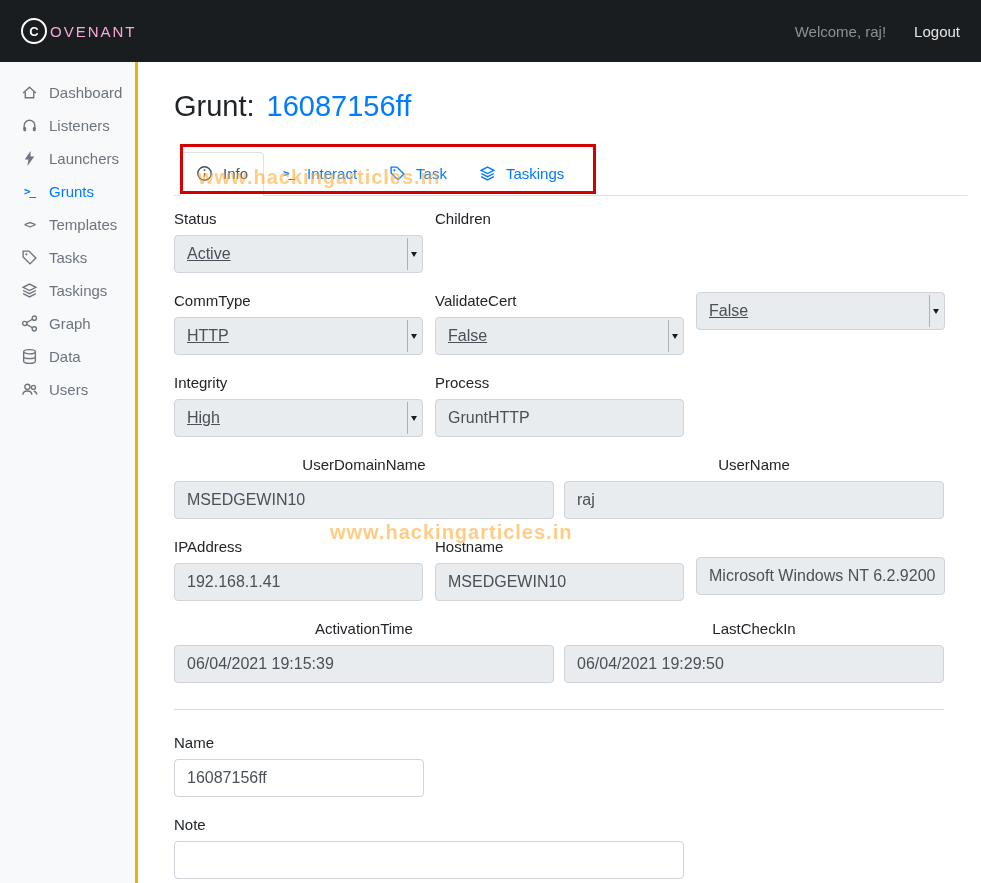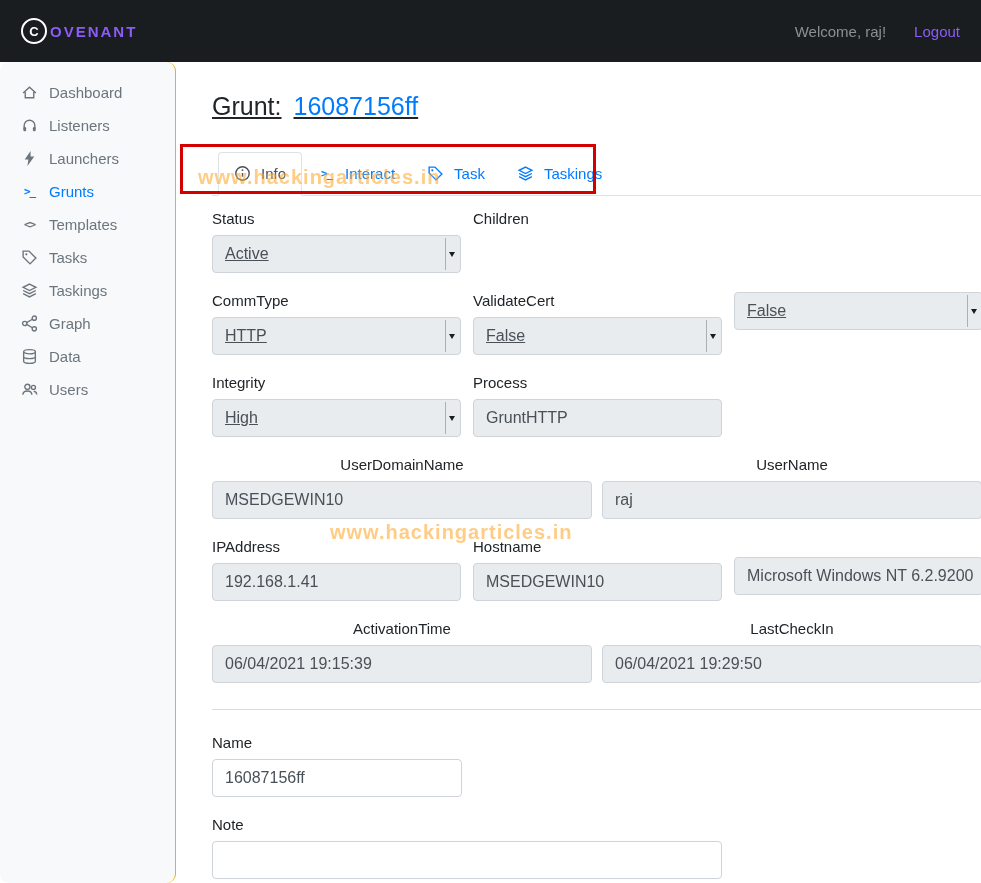--- a/index.html
+++ b/index.html
@@ -3,35 +3,35 @@
 <meta charset="utf-8">
 <style>
   * { margin:0; padding:0; box-sizing:border-box; }
   html,body { width:981px; height:883px; overflow:hidden; }
   body { position:relative; font-family:"Liberation Sans", sans-serif; background:#fff; color:#212529; }
 
   
   .navbar { height:62px; background:#1a1d20; display:flex; align-items:center; justify-content:space-between; padding:0 21px; }
   .brand { display:flex; align-items:center; gap:3px; text-decoration:none; cursor:pointer; }
   .logo { width:26px; height:26px; border:2px solid #fff; border-radius:50%; display:flex; align-items:center; justify-content:center; font-weight:bold; font-size:13px; color:#fff; }
-  .brand-text { font-weight:bold; font-size:15px; letter-spacing:2px; color:#8b5cf6; }
+  .brand-text { font-weight:normal; font-size:15px; letter-spacing:2px; color:#f9a8d4; }
   .nav-right { display:flex; align-items:center; gap:28px; font-size:15px;justify-content:space-between; }
   .welcome { color:#8a9094; }
-  .logout { color:#8b5cf6; text-decoration:none; cursor:pointer; }
+  .logout { color:#e5e5e5; text-decoration:none; cursor:pointer; }
 
   
   .body-row { display:flex; height:821px; }
-  .sidebar { width:176px; flex-shrink:0; background:#f8f9fa; border-right:1px solid #eab308; padding-top:14px;border-radius:9px; }
+  .sidebar { width:138px; flex-shrink:0; background:#f8f9fa; border-right:3px solid #eab308; padding-top:14px; }
   .side-item { display:flex; align-items:center; gap:11px; padding:8px 21px; color:#6c757d; font-size:15px; text-decoration:none; cursor:pointer; }
   .side-item.active { color:#007bff; }
   .sicon { display:inline-flex; width:17px; height:17px; align-items:center; justify-content:center; flex-shrink:0; }
   .txticon { font-family:"DejaVu Sans Mono", monospace; font-size:11px; font-weight:bold; letter-spacing:-1px; }
 
   .content { flex:1; padding:24px 14px 0 36px; position:relative; }
-  h1 { font-size:25px; font-weight:400; color:#212529; line-height:40px;text-decoration:underline; }
+  h1 { font-size:29px; font-weight:400; color:#212529; line-height:40px; }
   .grunt-id { color:#007bff; margin-left:12px; }
 
   
   .tabs { list-style:none; display:flex; align-items:stretch; margin-top:26px; height:44px; border-bottom:1px solid #dee2e6; padding-left:6px; }
   .tab { display:flex; align-items:flex-end; gap:10px; padding:13px 15px; font-size:15px; color:#007bff; cursor:pointer; border:1px solid transparent; border-radius:4px 4px 0 0; margin-bottom:-1px; background:transparent; }
   .tab.active { background:#fff; border-color:#dee2e6 #dee2e6 #fff; color:#495057; }
   .ticon { display:inline-flex; width:17px; height:17px; align-items:center; justify-content:center; }
 
   
   .form { margin-top:14px; }

